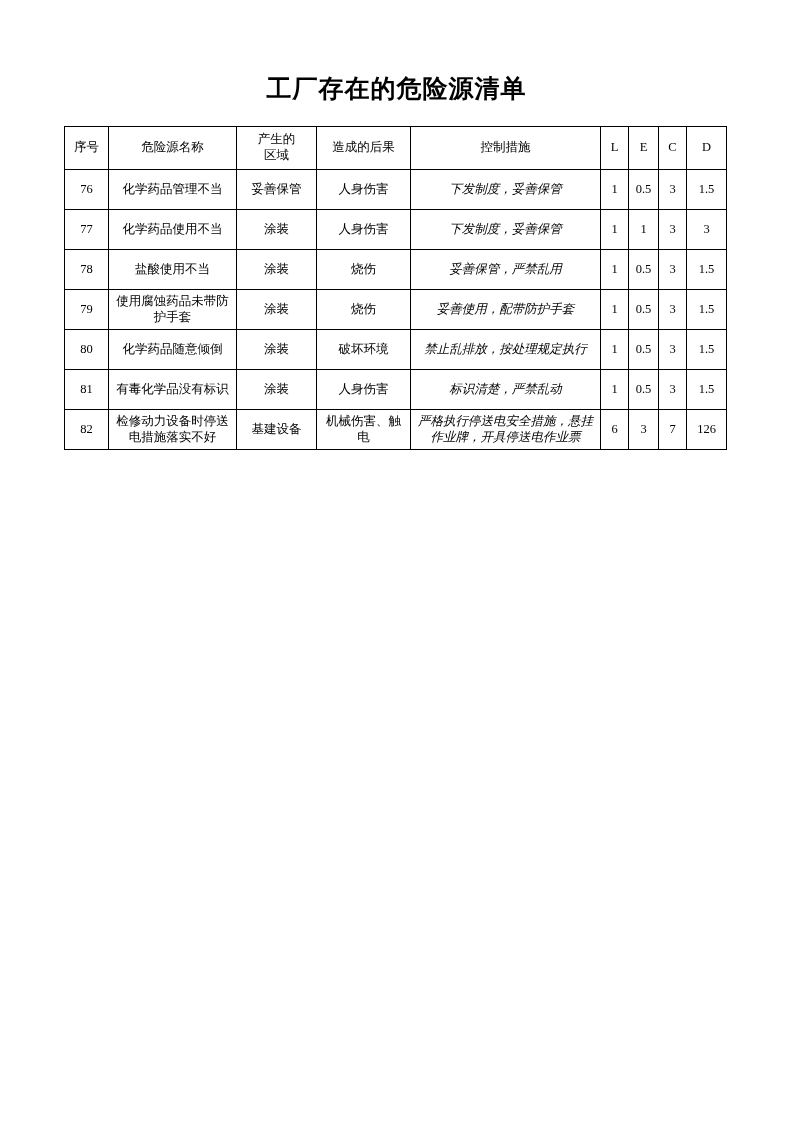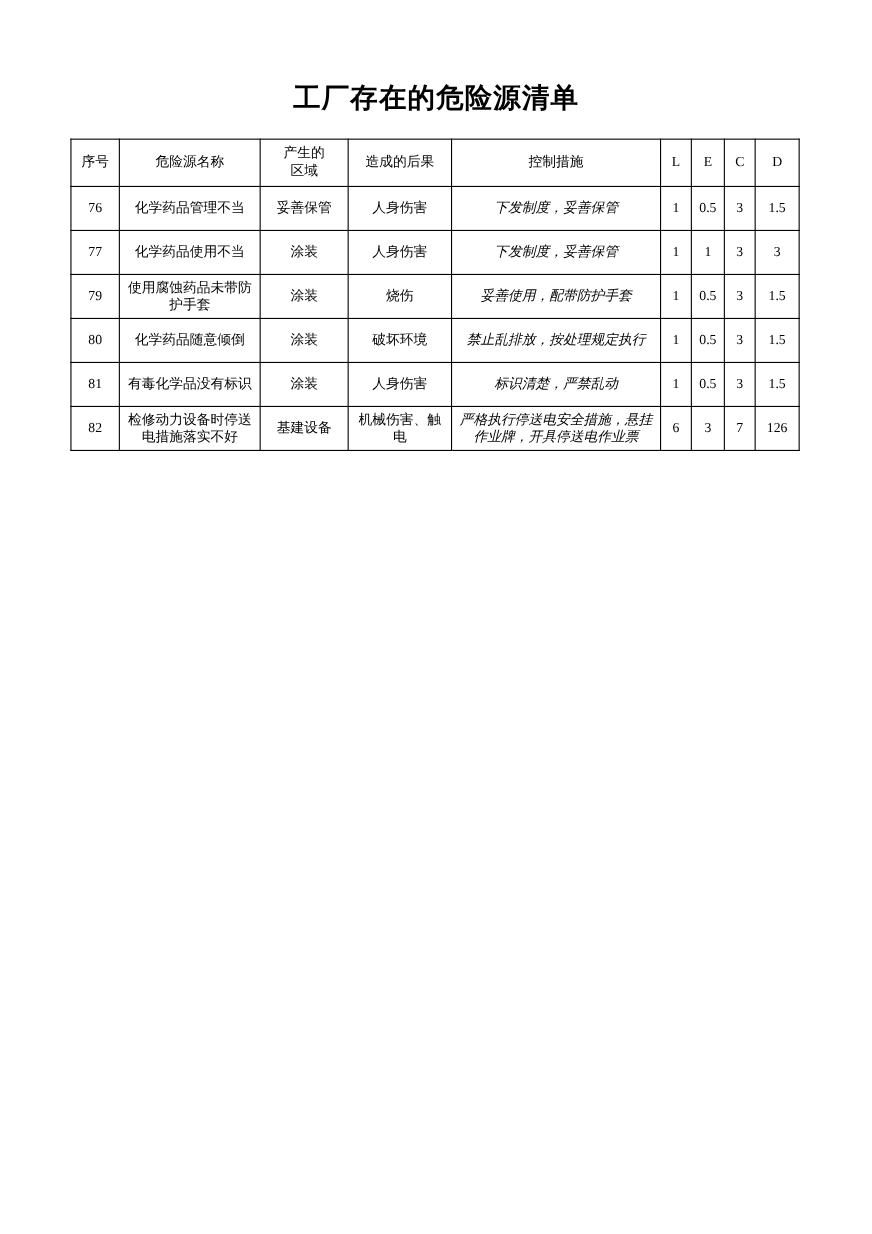--- a/index.html
+++ b/index.html
@@ -129,20 +129,31 @@
           <td>化学药品使用不当</td>
           <td>涂装</td>
           <td>人身伤害</td>
           <td class="measure-cell">下发制度，妥善保管</td>
           <td class="latin">1</td>
           <td class="latin">1</td>
           <td class="latin">3</td>
           <td class="latin">3</td>
         </tr>
         <tr>
+          <td class="latin">78</td>
+          <td>盐酸使用不当</td>
+          <td>涂装</td>
+          <td>烧伤</td>
+          <td class="measure-cell">妥善保管，严禁乱用</td>
+          <td class="latin">1</td>
+          <td class="latin">0.5</td>
+          <td class="latin">3</td>
+          <td class="latin">1.5</td>
+        </tr>
+        <tr>
           <td class="latin">79</td>
           <td>使用腐蚀药品未带防护手套</td>
           <td>涂装</td>
           <td>烧伤</td>
           <td class="measure-cell">妥善使用，配带防护手套</td>
           <td class="latin">1</td>
           <td class="latin">0.5</td>
           <td class="latin">3</td>
           <td class="latin">1.5</td>
         </tr>

